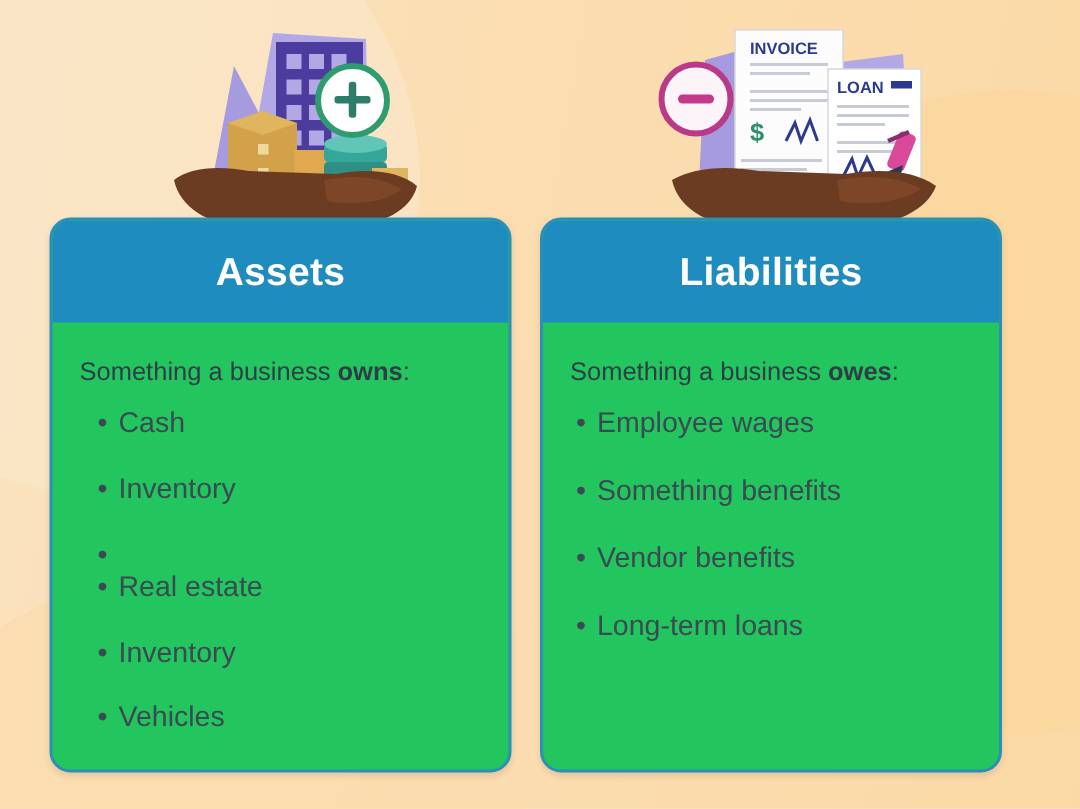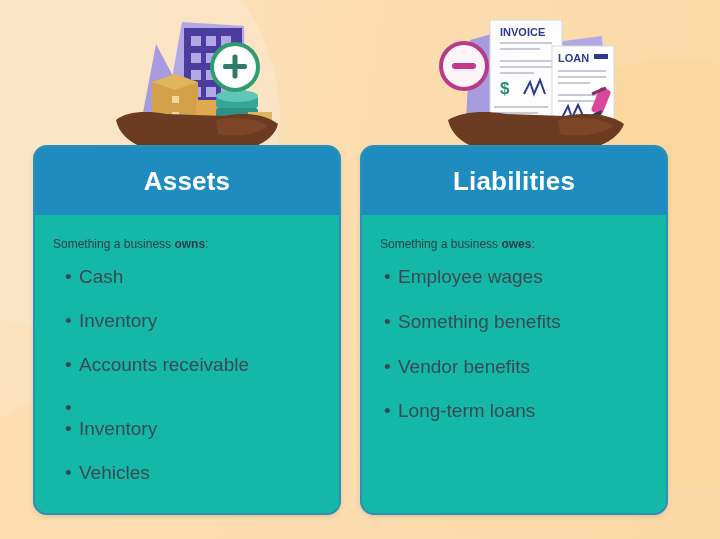--- a/index.html
+++ b/index.html
@@ -37,21 +37,21 @@
   #illo-assets{ left:96px; top:8px; width:200px; height:150px; }
   #illo-liabilities{ left:432px; top:6px; width:210px; height:152px; }
 
   
   .card{
     position:absolute; z-index:3;
     width:308px;
     top:145px; bottom:24px;
     border:2px solid #2C8FB8;
     border-radius:14px;
-    background:#14b8a6;
+    background:#22c55e;
     overflow:hidden;
     box-shadow:0 2px 4px rgba(0,0,0,.10);
     display:flex; flex-direction:column;
   }
   #card-assets{ left:33px; }
   #card-liabilities{ left:360px; }
 
   .card-header{
     background:#1E8CBE;
     height:68px;
@@ -63,21 +63,21 @@
     font-size:26px;
     font-weight:bold;
     letter-spacing:.2px;
   }
   .card-body{
     flex:1 1 auto;
     padding:22px 16px 10px 18px;
     color:#2E3E47;
   }
   .lead{
-    font-size:12px;
+    font-size:17px;
     line-height:1.25;
     color:#2E3E47;
     margin-bottom:14px;
     white-space:nowrap;
   }
   .lead b{ font-weight:bold; }
   .bullets{ list-style:none; }
   .bullets li{
     display:flex;
     align-items:flex-start;
@@ -220,24 +220,24 @@
       <li>
           <span class="dot">•</span>
           <span class="btxt">Cash</span>
         </li>
       <li>
           <span class="dot">•</span>
           <span class="btxt">Inventory</span>
         </li>
       <li>
           <span class="dot">•</span>
-          <span class="btxt">Accounts receivable</span>
-        </li>
-      <li>
-          <span class="dot">•</span>
+        </li>
+      <li>
+          <span class="dot">•</span>
+          <span class="btxt">Real estate</span>
         </li>
       <li>
           <span class="dot">•</span>
           <span class="btxt">Inventory</span>
         </li>
       <li>
           <span class="dot">•</span>
           <span class="btxt">Vehicles</span>
         </li>
     </ul>

